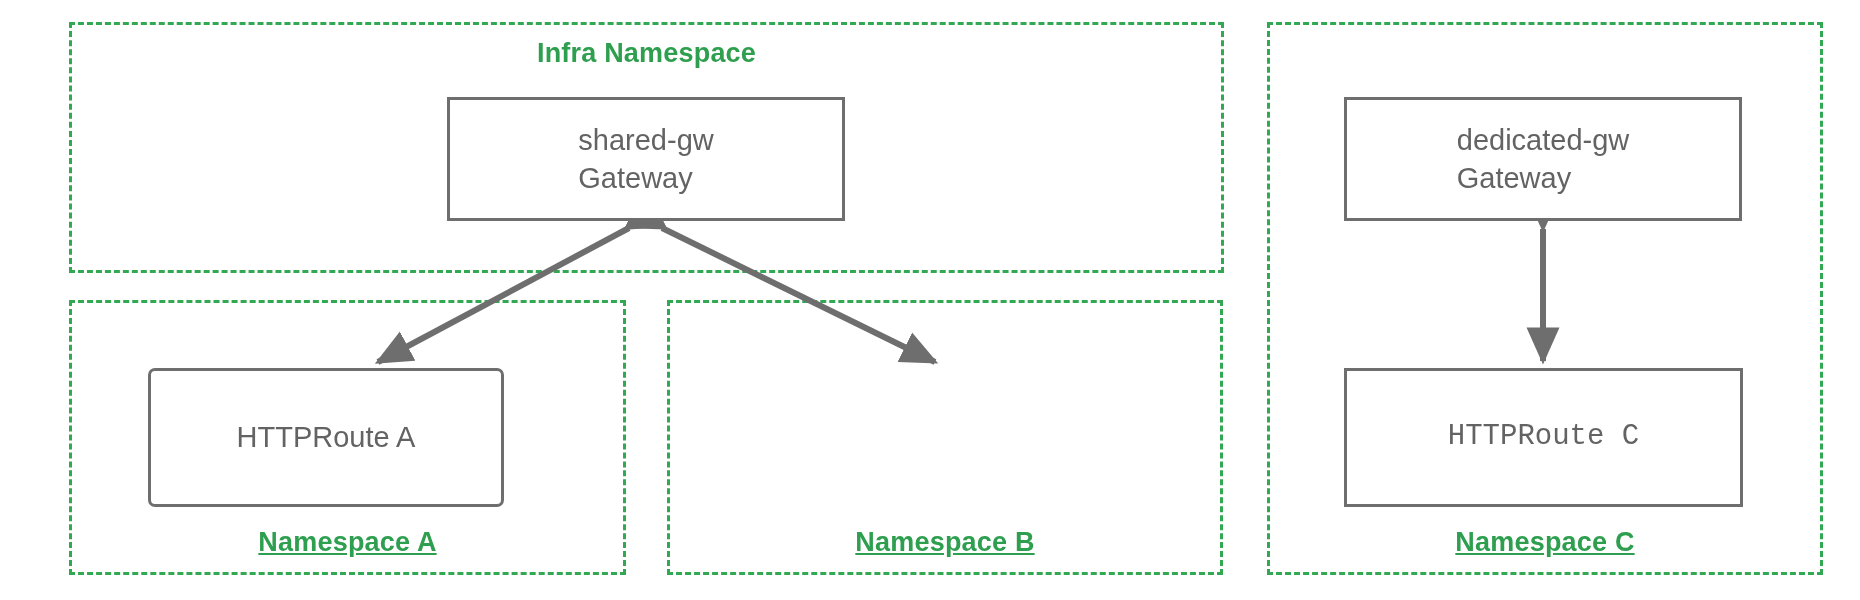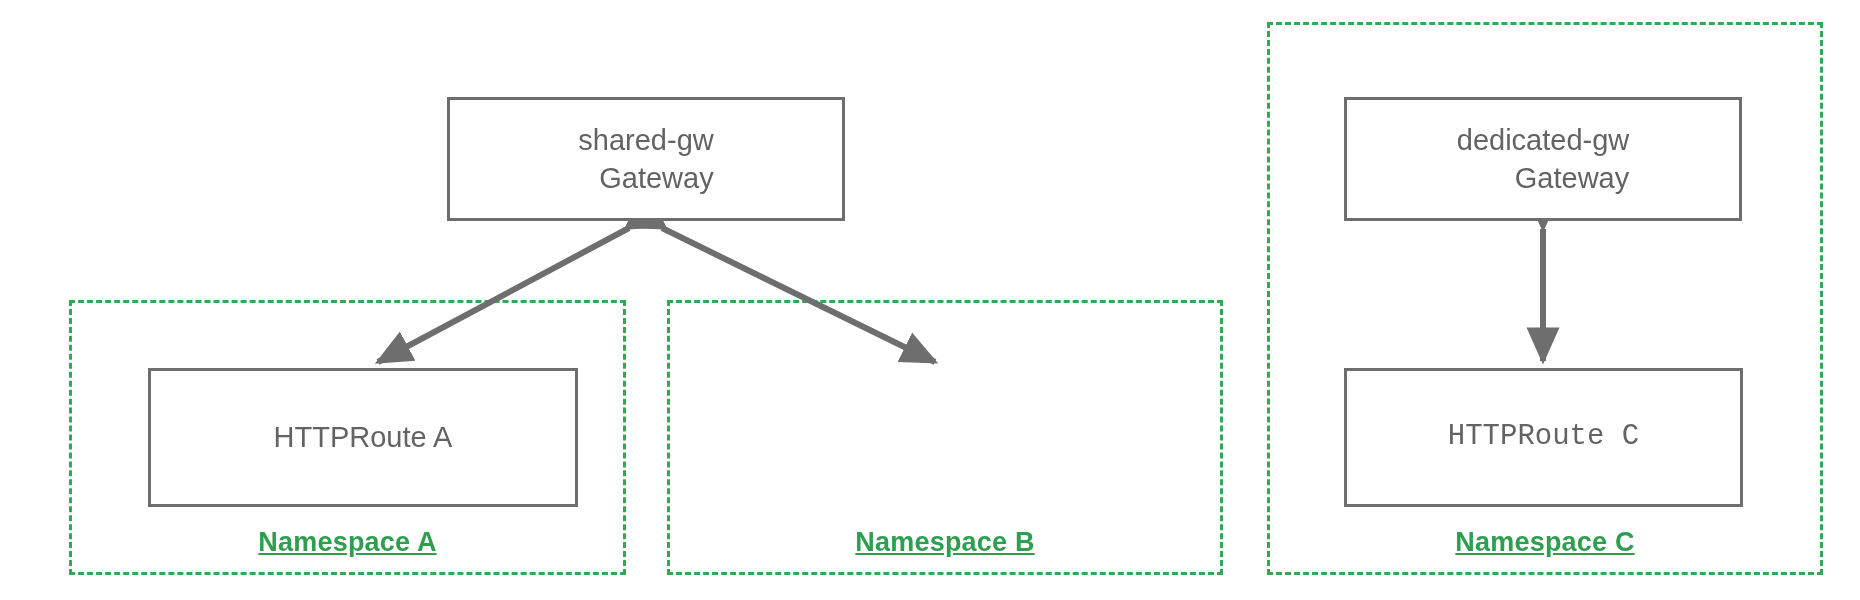--- a/index.html
+++ b/index.html
@@ -47,21 +47,21 @@
     position: absolute;
     border: 3px solid #6e6e6e;
     box-sizing: border-box;
     background: #ffffff;
     color: #636363;
     font-size: 29px;
     line-height: 1.32;
     display: flex;
     align-items: center;
     justify-content: center;
-    text-align: right;
+    text-align: left;
     white-space: pre-line;
     padding: 2px 6px;
   }
 
   
   .annotation {
     position: absolute;
     color: #0d0d0d;
     font-size: 26px;
     line-height: 1.1;
@@ -76,20 +76,23 @@
     width: 1860px;
     height: 600px;
     pointer-events: none;
   }
 </style>
 </head>
 <body>
 
 <div id="canvas">
 
+  <div class="ns" id="ns-infra" style="left:69px; top:22px; width:1155px; height:251px;">
+    <div class="ns-label top">Infra Namespace</div>
+  </div>
 
   <div class="ns" id="ns-a" style="left:69px; top:300px; width:557px; height:275px;">
     <div class="ns-label bottom">Namespace A</div>
   </div>
 
   <div class="ns" id="ns-b" style="left:667px; top:300px; width:556px; height:275px;">
     <div class="ns-label bottom">Namespace B</div>
   </div>
 
   <div class="ns" id="ns-c" style="left:1267px; top:22px; width:556px; height:553px;">
@@ -116,21 +119,21 @@
   <div class="resbox" id="box-shared-gw" style="left:447px; top:97px; width:398px; height:124px;">
     <span>shared-gw
 Gateway</span>
   </div>
 
   <div class="resbox" id="box-dedicated-gw" style="left:1344px; top:97px; width:398px; height:124px;">
     <span>dedicated-gw
 Gateway</span>
   </div>
 
-  <div class="resbox" id="box-httproute-a" style="left:148px; top:368px; width:430px; height:139px;">
+  <div class="resbox" id="box-httproute-a" style="left:148px; top:368px; width:356px; height:139px;border-radius:7px;">
     <span>HTTPRoute A</span>
   </div>
 
 
   <div class="resbox" id="box-httproute-c" style="left:1344px; top:368px; width:399px; height:139px;font-family:Liberation Mono, monospace;">
     <span>HTTPRoute C</span>
   </div>
 
 
 </div>

